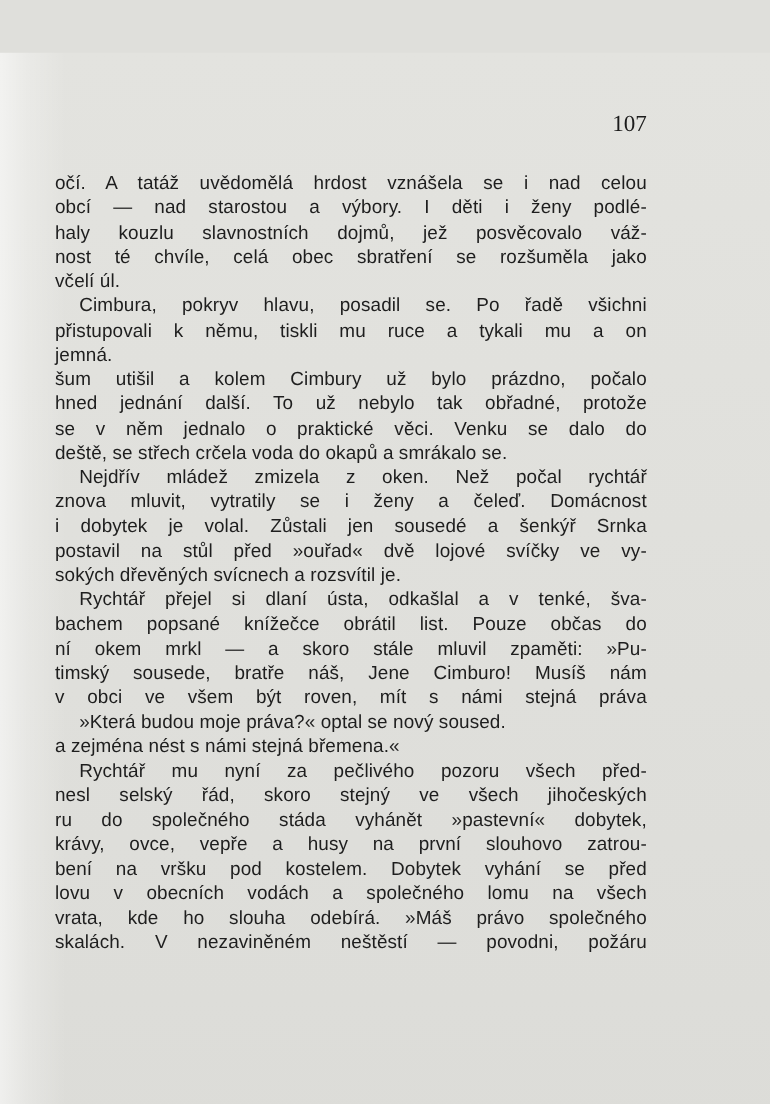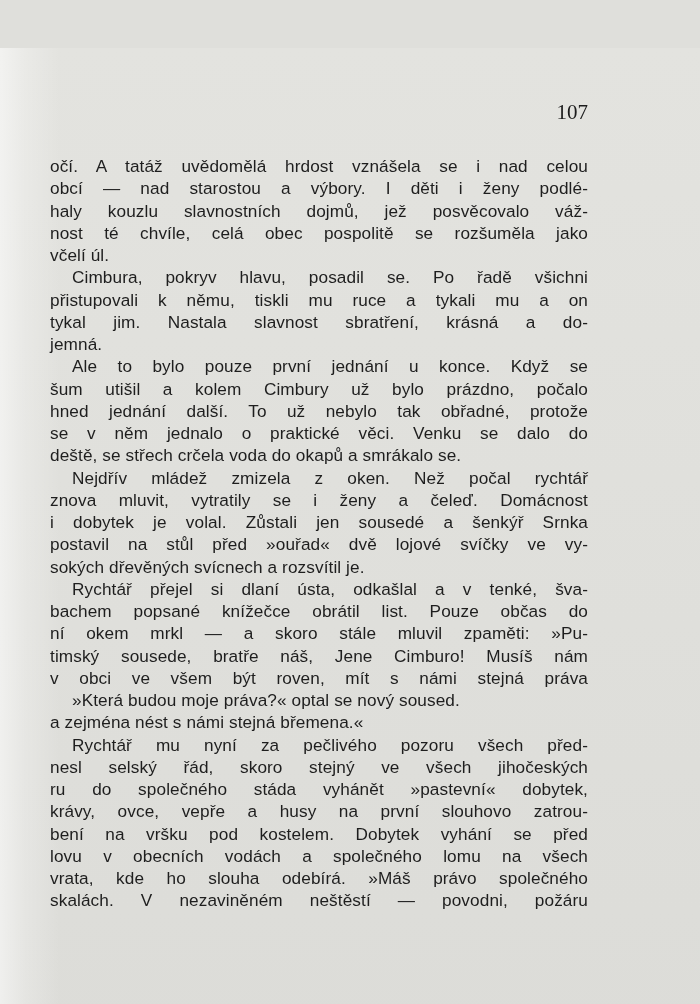--- a/index.html
+++ b/index.html
@@ -33,27 +33,25 @@
 </style>
 </head>
 <body>
 
 <div class="page">
   <div class="page-number">107</div>
   <div class="text-block" id="text-block">
       <span class="line">očí. A tatáž uvědomělá hrdost vznášela se i nad celou</span>
       <span class="line">obcí — nad starostou a výbory. I děti i ženy podlé-</span>
       <span class="line">haly kouzlu slavnostních dojmů, jež posvěcovalo váž-</span>
-      <span class="line">nost té chvíle, celá obec pospolitě se rozšuměla jako</span>
+      <span class="line">nost té chvíle, celá obec sbratření se rozšuměla jako</span>
       <span class="line last">včelí úl.</span>
       <span class="line indent">Cimbura, pokryv hlavu, posadil se. Po řadě všichni</span>
       <span class="line">přistupovali k němu, tiskli mu ruce a tykali mu a on</span>
-      <span class="line">tykal jim. Nastala slavnost sbratření, krásná a do-</span>
       <span class="line last">jemná.</span>
-      <span class="line indent">Ale to bylo pouze první jednání u konce. Když se</span>
       <span class="line">šum utišil a kolem Cimbury už bylo prázdno, počalo</span>
       <span class="line">hned jednání další. To už nebylo tak obřadné, protože</span>
       <span class="line">se v něm jednalo o praktické věci. Venku se dalo do</span>
       <span class="line last">deště, se střech crčela voda do okapů a smrákalo se.</span>
       <span class="line indent">Nejdřív mládež zmizela z oken. Než počal rychtář</span>
       <span class="line">znova mluvit, vytratily se i ženy a čeleď. Domácnost</span>
       <span class="line">i dobytek je volal. Zůstali jen sousedé a šenkýř Srnka</span>
       <span class="line">postavil na stůl před »ouřad« dvě lojové svíčky ve vy-</span>
       <span class="line last">sokých dřevěných svícnech a rozsvítil je.</span>
       <span class="line indent">Rychtář přejel si dlaní ústa, odkašlal a v tenké, šva-</span>

